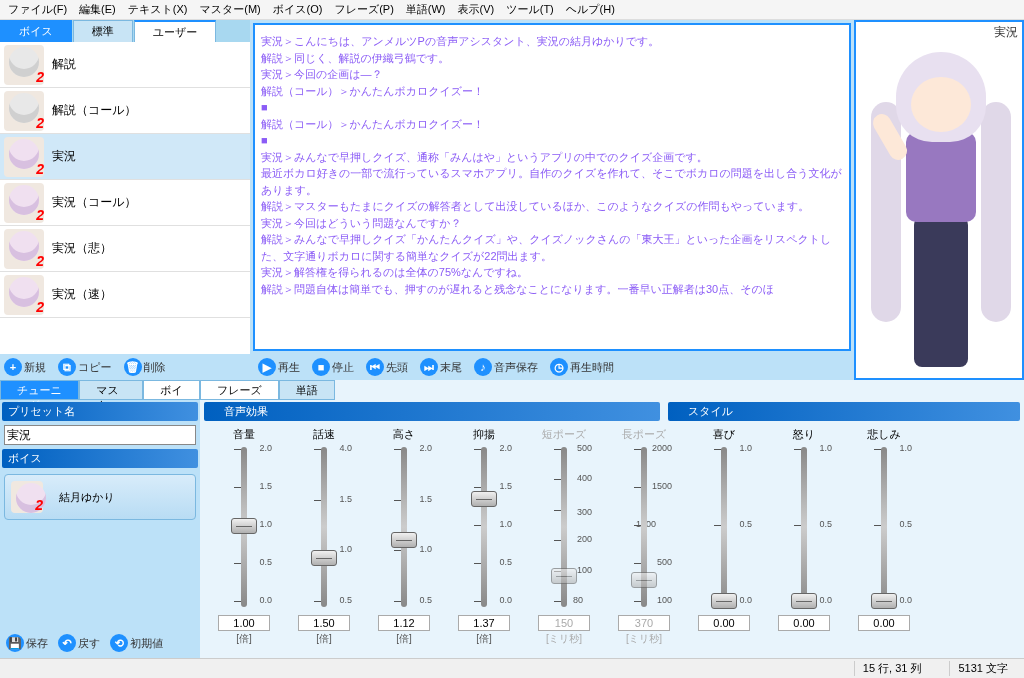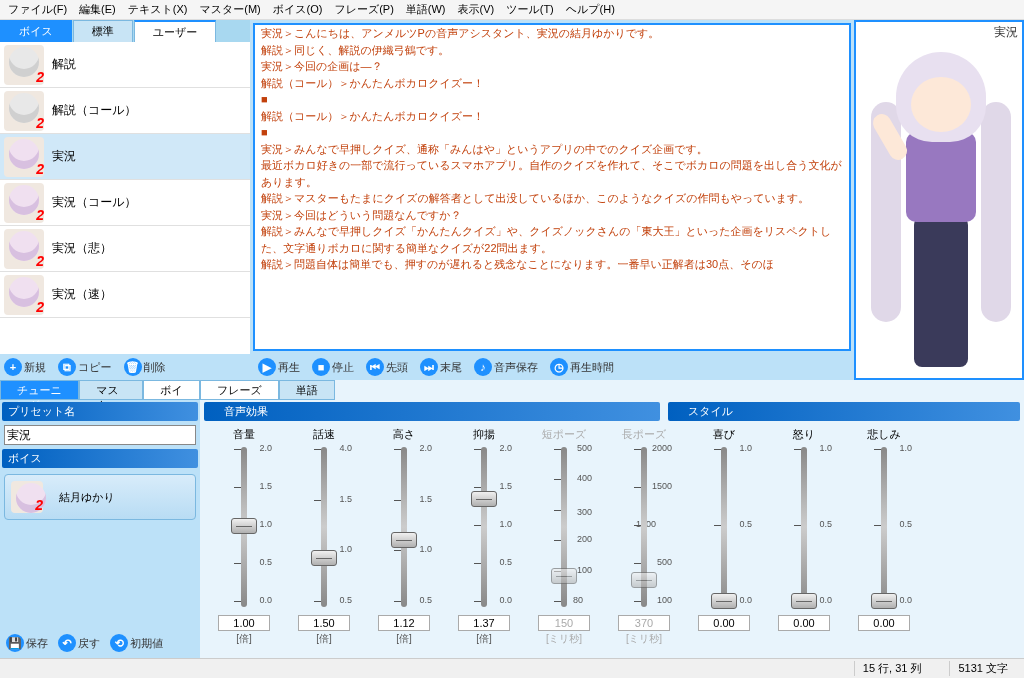--- a/index.html
+++ b/index.html
@@ -30,21 +30,21 @@
 .voice-avatar.purple::before { content: ""; position: absolute; width: 30px; height: 30px; border-radius: 50%; background: #f0e0f0; top: 2px; left: 5px; box-shadow: inset 0 -8px 0 #d8c0e0; }
 .voice-avatar .num { position: absolute; bottom: 0; right: 0; color: #f00; font-weight: bold; font-size: 14px; font-style: italic; }
 .voice-label { font-size: 12px; }
 
 
 .left-btns { display: flex; padding: 4px; gap: 12px; background: #bce1f8; align-items: center; }
 .icon-btn { display: flex; align-items: center; gap: 2px; cursor: default; font-size: 11px; color: #333; }
 .circle-icon { width: 18px; height: 18px; border-radius: 50%; background: #1e90ff; color: #fff; display: flex; align-items: center; justify-content: center; font-size: 11px; font-weight: bold; }
 
 
-.text-container { flex: 1; margin: 3px; background: #fff; border: 2px solid #1e90ff; padding: 0 6px; font-size: 13px; line-height: 1.5; color: #c2410c; overflow-y: auto; }
+.text-container { flex: 1; margin: 3px; background: #fff; border: 2px solid #1e90ff; padding: 8px 6px; font-size: 13px; line-height: 1.5; color: #8b5cf6; overflow-y: auto; }
 .text-container .line { white-space: normal; }
 
 
 .play-btns { display: flex; padding: 4px 8px; gap: 12px; background: #bce1f8; align-items: center; }
 
 
 .char-label { position: absolute; top: 2px; right: 4px; font-size: 12px; color: #333; }
 .character { width: 100%; height: 100%; position: relative; overflow: hidden; }
 .char-body { position: absolute; top: 30px; left: 10px; width: 150px; height: 320px; }
 .char-hair { position: absolute; top: 0; left: 30px; width: 90px; height: 90px; background: #e8e0f0; border-radius: 50% 50% 40% 40%; }
@@ -180,20 +180,21 @@
         <div class="line">実況＞今回の企画は―？</div>
         <div class="line">解説（コール）＞かんたんボカロクイズー！</div>
         <div class="line">■</div>
         <div class="line">解説（コール）＞かんたんボカロクイズー！</div>
         <div class="line">■</div>
         <div class="line">実況＞みんなで早押しクイズ、通称「みんはや」というアプリの中でのクイズ企画です。</div>
         <div class="line">最近ボカロ好きの一部で流行っているスマホアプリ。自作のクイズを作れて、そこでボカロの問題を出し合う文化があります。</div>
         <div class="line">解説＞マスターもたまにクイズの解答者として出没しているほか、このようなクイズの作問もやっています。</div>
         <div class="line">実況＞今回はどういう問題なんですか？</div>
         <div class="line">解説＞みんなで早押しクイズ「かんたんクイズ」や、クイズノックさんの「東大王」といった企画をリスペクトした、文字通りボカロに関する簡単なクイズが22問出ます。</div>
+        <div class="line">実況＞解答権を得られるのは全体の75%なんですね。</div>
         <div class="line">解説＞問題自体は簡単でも、押すのが遅れると残念なことになります。一番早い正解者は30点、そのほ</div>
       </div>
     <div class="play-btns">
       <div class="icon-btn">
           <span class="circle-icon">▶</span>
           <span>再生</span>
         </div>
       <div class="icon-btn">
           <span class="circle-icon">■</span>
           <span>停止</span>

